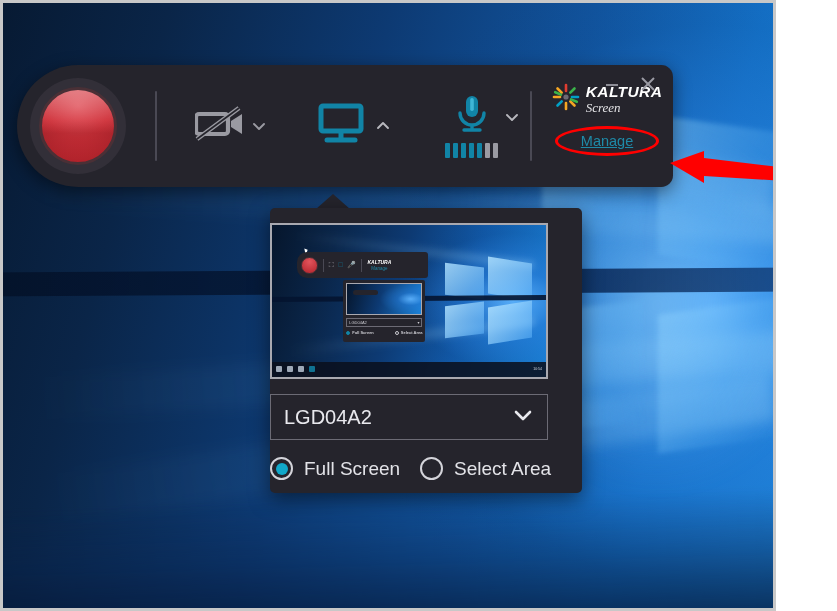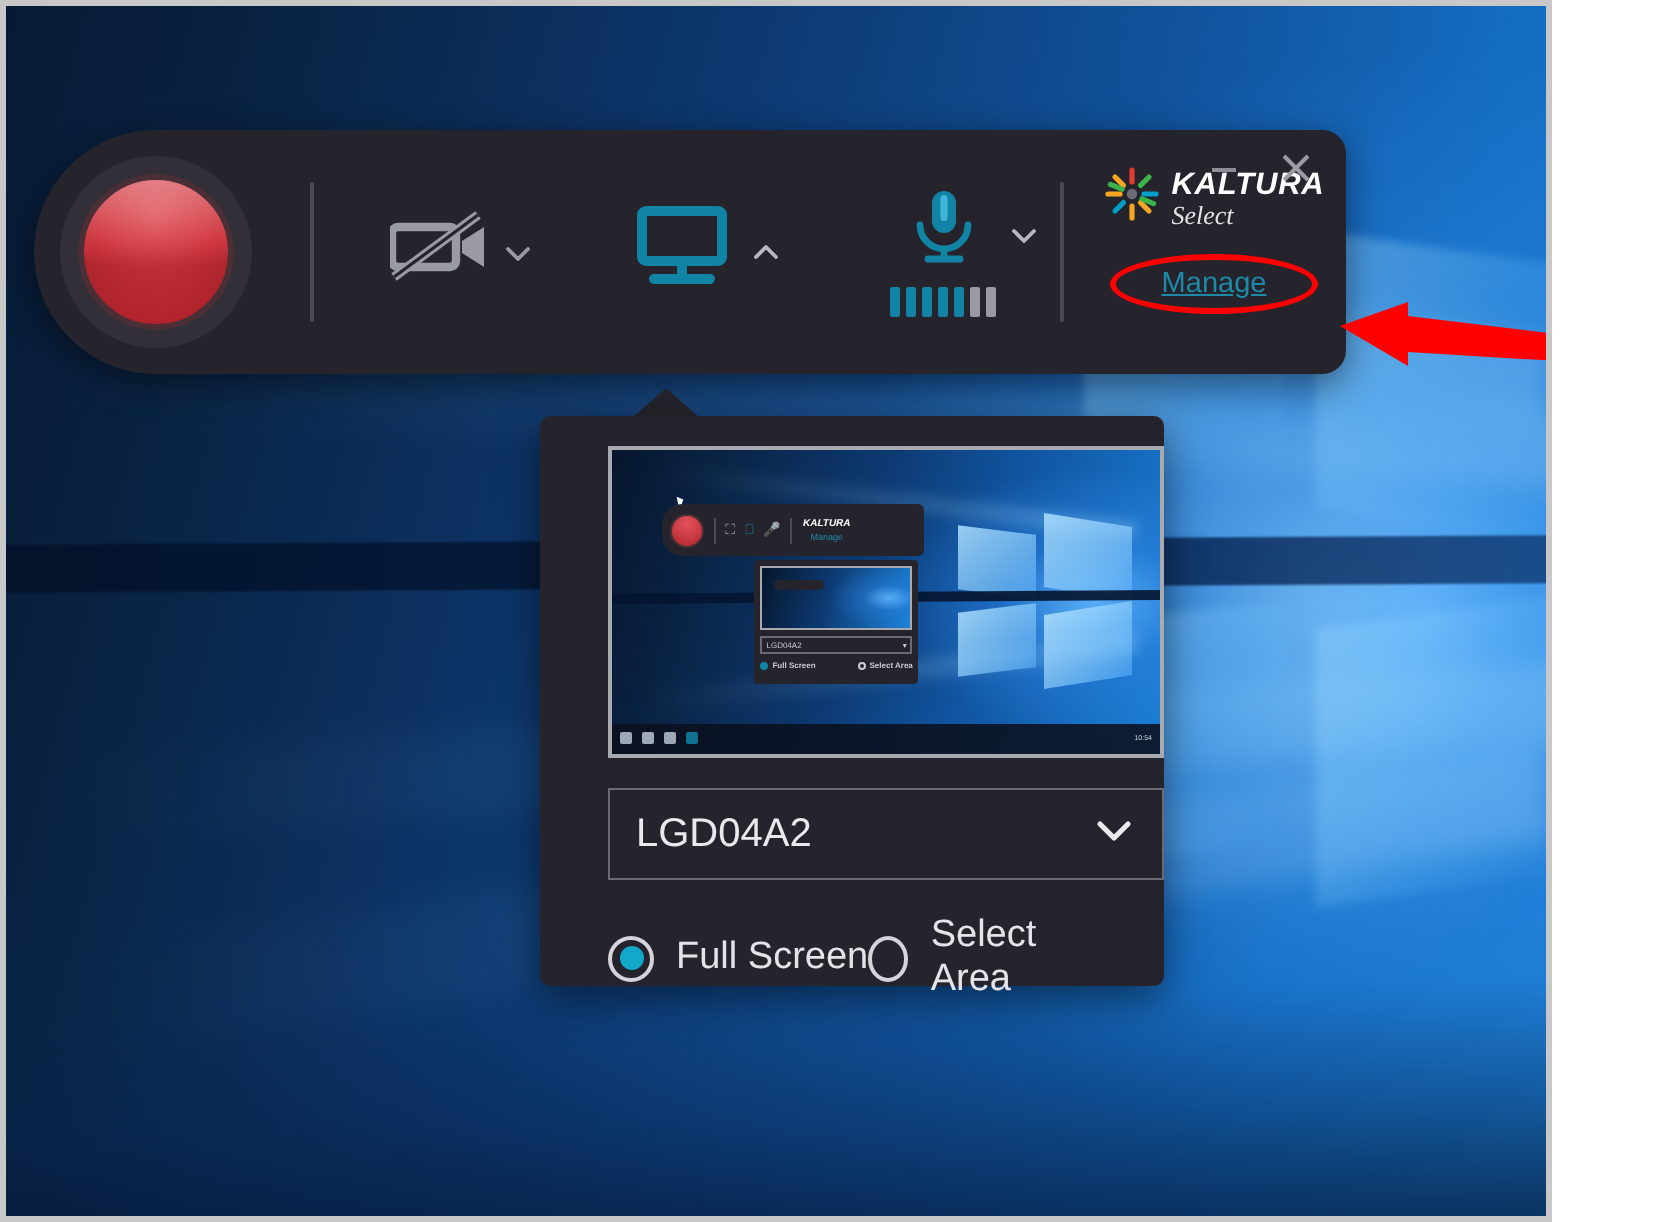--- a/index.html
+++ b/index.html
@@ -195,21 +195,21 @@
   
   .panel {
     position: absolute;
     left: 267px;
     top: 205px;
     width: 312px;
     height: 285px;
     background: #25242c;
     border-radius: 5px;
     box-shadow: 0 6px 20px rgba(0,0,0,0.5);
-    padding: 15px 34px;
+    padding: 15px 0;
   }
   .panel-notch {
     position: absolute;
     left: 313px;
     top: 191px;
     width: 0; height: 0;
     border-left: 17px solid transparent;
     border-right: 17px solid transparent;
     border-bottom: 15px solid #25242c;
   }
@@ -452,21 +452,21 @@
               <line x1="22.5" y1="5.5" x2="18.3" y2="9.7" stroke="#3bb44a"></line>
               <line x1="9.7" y1="18.3" x2="5.5" y2="22.5" stroke="#00a0c6"></line>
               <line x1="3.2" y1="9.2" x2="9.0" y2="11.6" stroke="#3bb44a"></line>
               <line x1="19" y1="16.4" x2="24.8" y2="18.8" stroke="#3bb44a"></line>
             </g>
             <circle cx="14" cy="14" r="2.6" fill="#6b6b73"></circle>
           </svg>
         </span>
         <span class="brand-text">
           <span class="brand-name">KALTURA</span>
-          <span class="brand-sub">Select</span>
+          <span class="brand-sub">Screen</span>
         </span>
       </div>
       <div class="manage-zone">
         <span class="manage-ellipse"></span>
         <a class="manage-link">Manage</a>
       </div>
     </div>
 
     <div class="wincontrols">
       <span class="wc">

